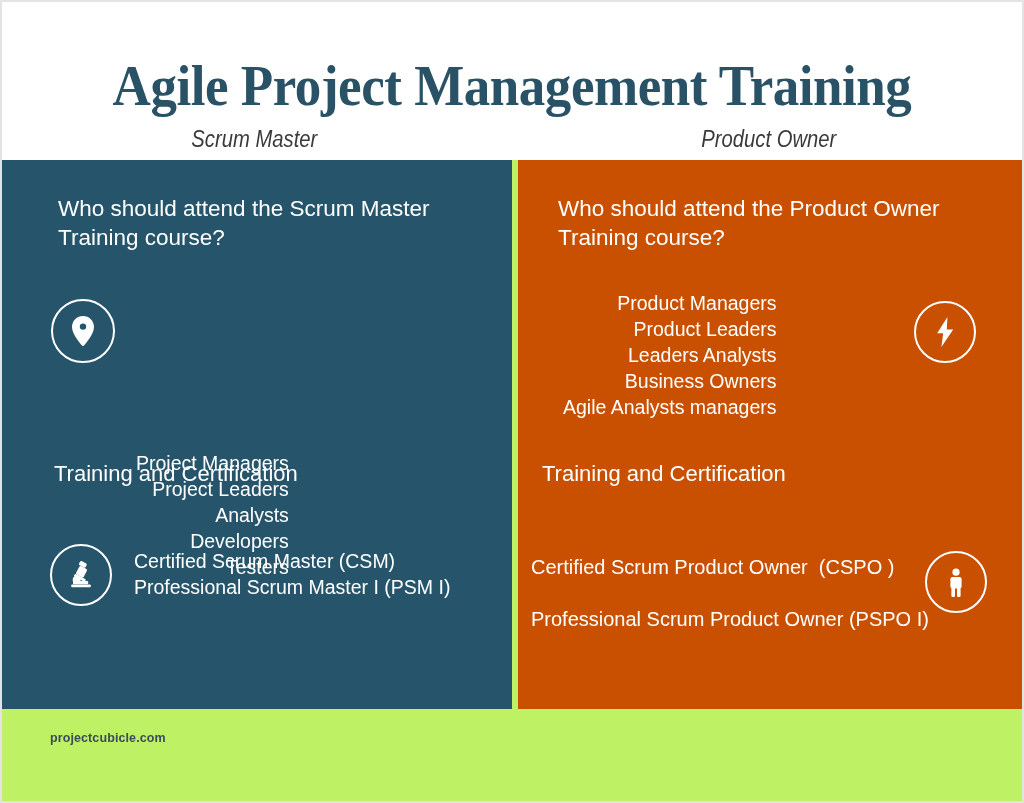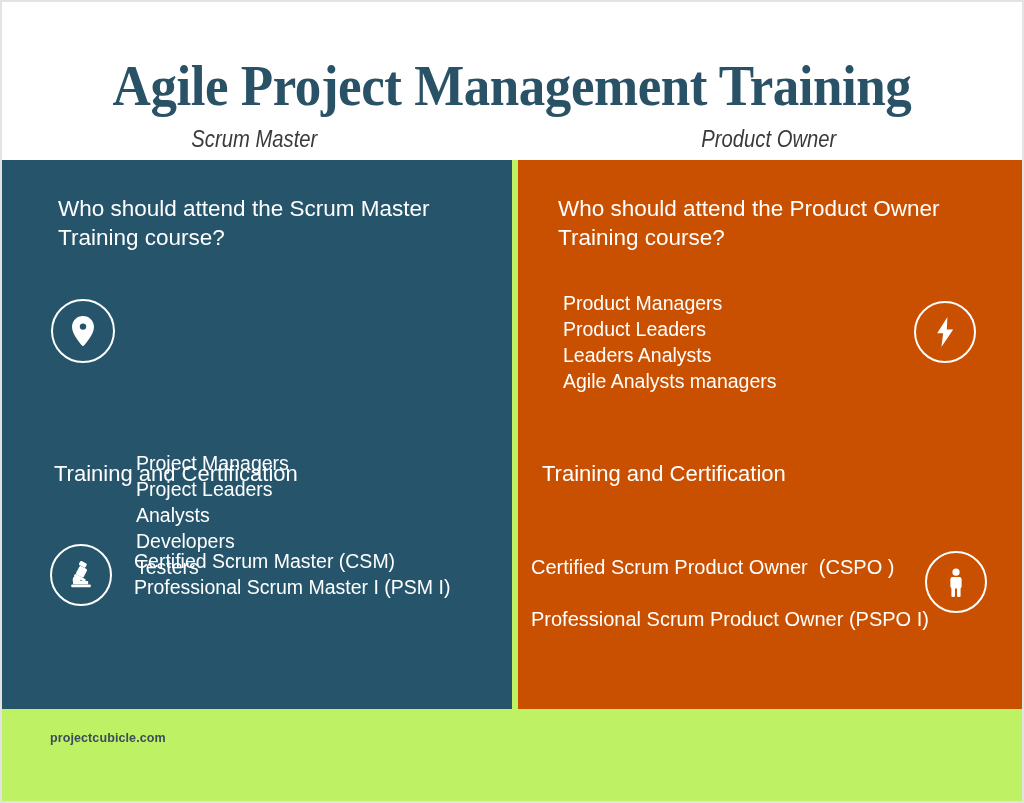--- a/index.html
+++ b/index.html
@@ -97,21 +97,21 @@
 
   
   .audience {
     position: absolute;
     font-size: 19.5px;
     line-height: 26px;
     color: #ffffff;
   }
   .panel.left  .audience { top: 290px; left: 134px; }
   .panel.right .audience { top: 130px; left: 45px; }
-  .audience div { white-space: nowrap; }
+  .audience div { white-space: nowrap; text-align: right; }
 
   
   .section-heading {
     position: absolute;
     font-size: 22px;
     line-height: 28px;
     color: #ffffff;
   }
   .panel.left  .section-heading { top: 300px; left: 52px; }
   .panel.right .section-heading { top: 300px; left: 24px; }
@@ -221,20 +221,21 @@
       <div class="icon-circle icon-bolt">
         <svg width="26" height="34" viewBox="0 0 26 34" aria-hidden="true">
           <path d="M15.4 2 L5.2 18.2 h6.0 L9.4 32 L21.2 14.6 h-6.4 z" fill="#ffffff"></path>
         </svg>
       </div>
 
       <div class="audience">
         <div>Product Managers</div>
         <div>Product Leaders</div>
         <div>Leaders Analysts</div>
+        <div>Business Owners</div>
         <div>Agile Analysts managers</div>
       </div>
 
       <div class="section-heading">Training and Certification</div>
 
       <div class="icon-circle icon-person">
         <svg width="26" height="32" viewBox="0 0 26 32" aria-hidden="true">
           <g fill="#ffffff">
             <circle cx="13" cy="6.2" r="3.6"></circle>
             <rect x="7.4" y="11.0" width="11.2" height="11.4" rx="2.2"></rect>

